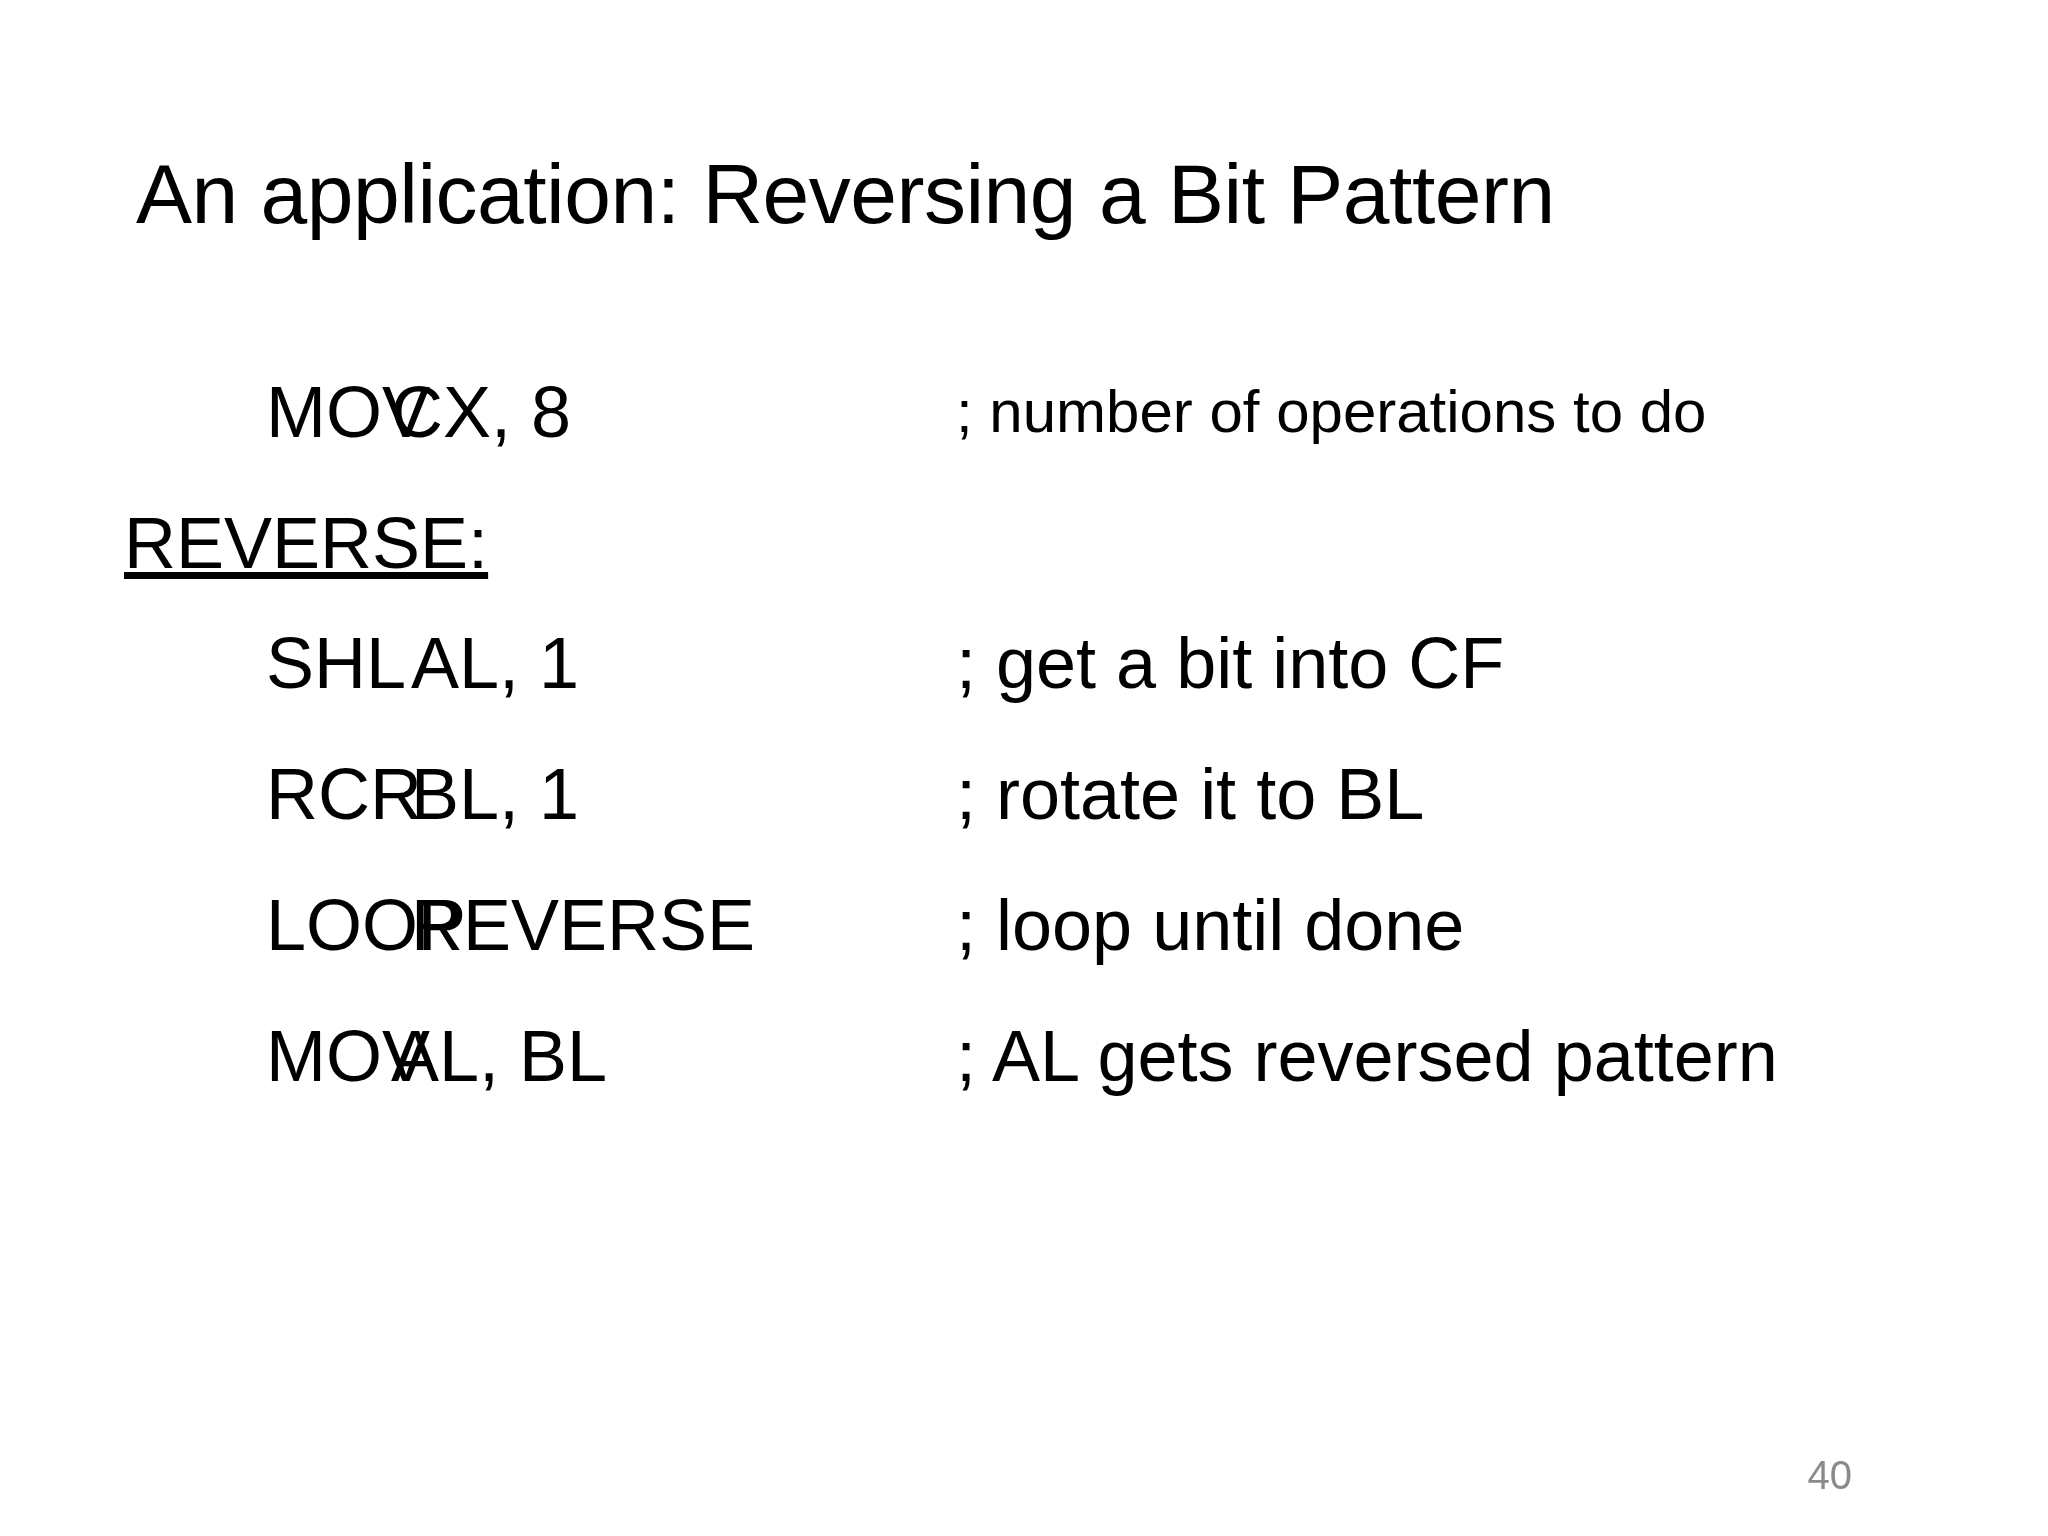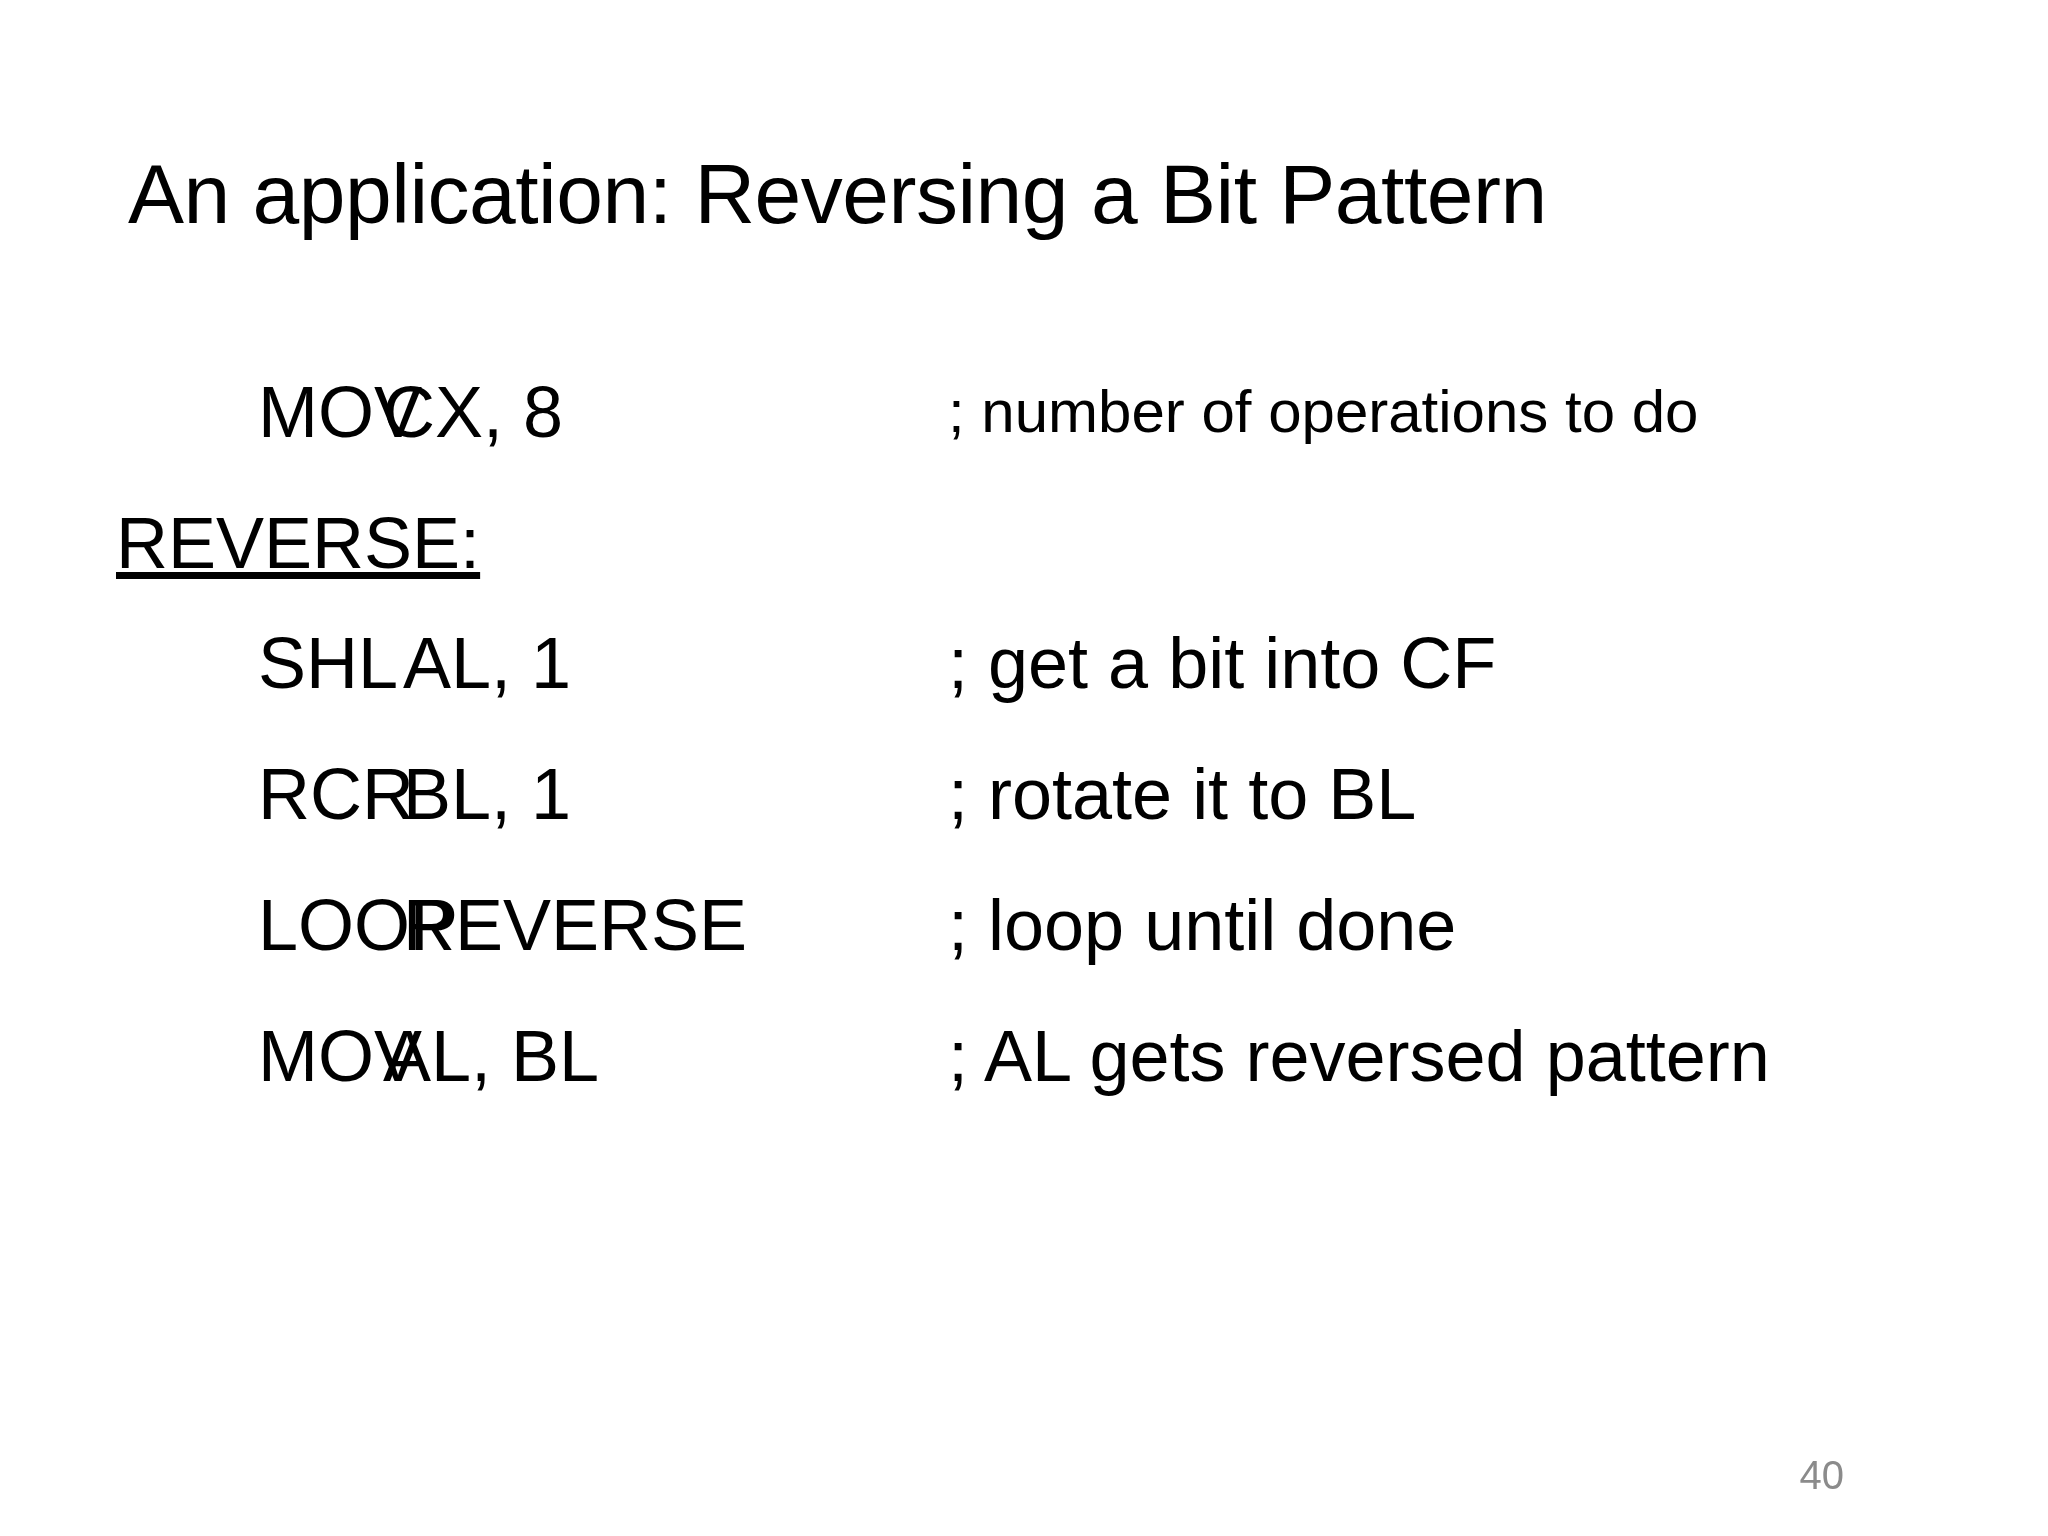--- a/index.html
+++ b/index.html
@@ -10,20 +10,21 @@
   }
   body {
     font-family: "Liberation Sans", sans-serif;
   }
   .slide {
     position: relative;
     width: 1924px;
     height: 1536px;
     background: #ffffff;
     overflow: hidden;
+    margin-left: 8px;
   }
 
   
   .slide-title {
     position: absolute;
     left: 128px;
     top: 92px;
     width: 1800px;
     font-size: 84px;
     line-height: 1.1;

